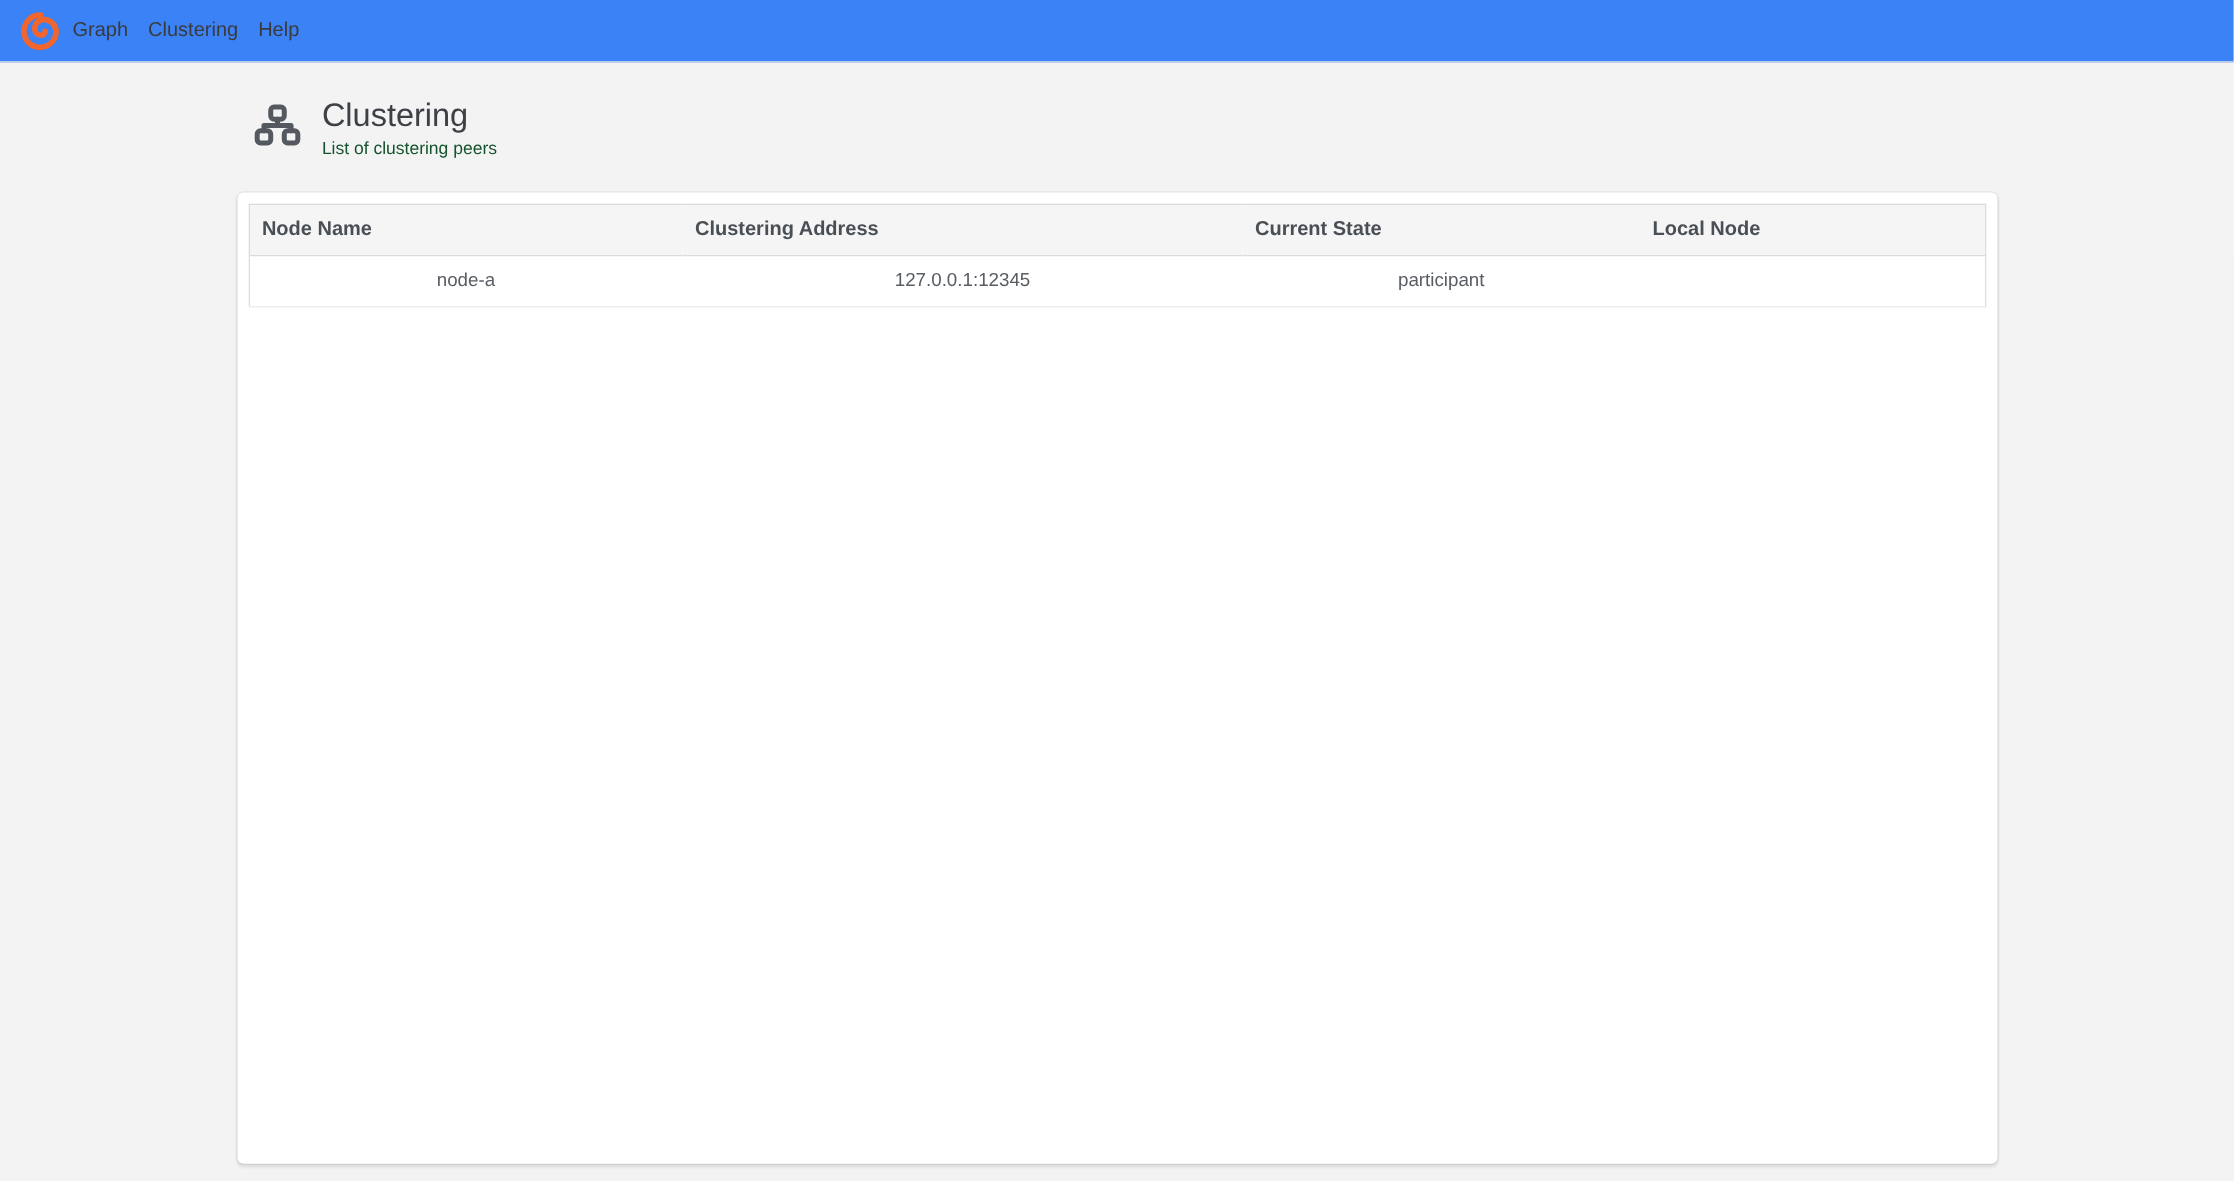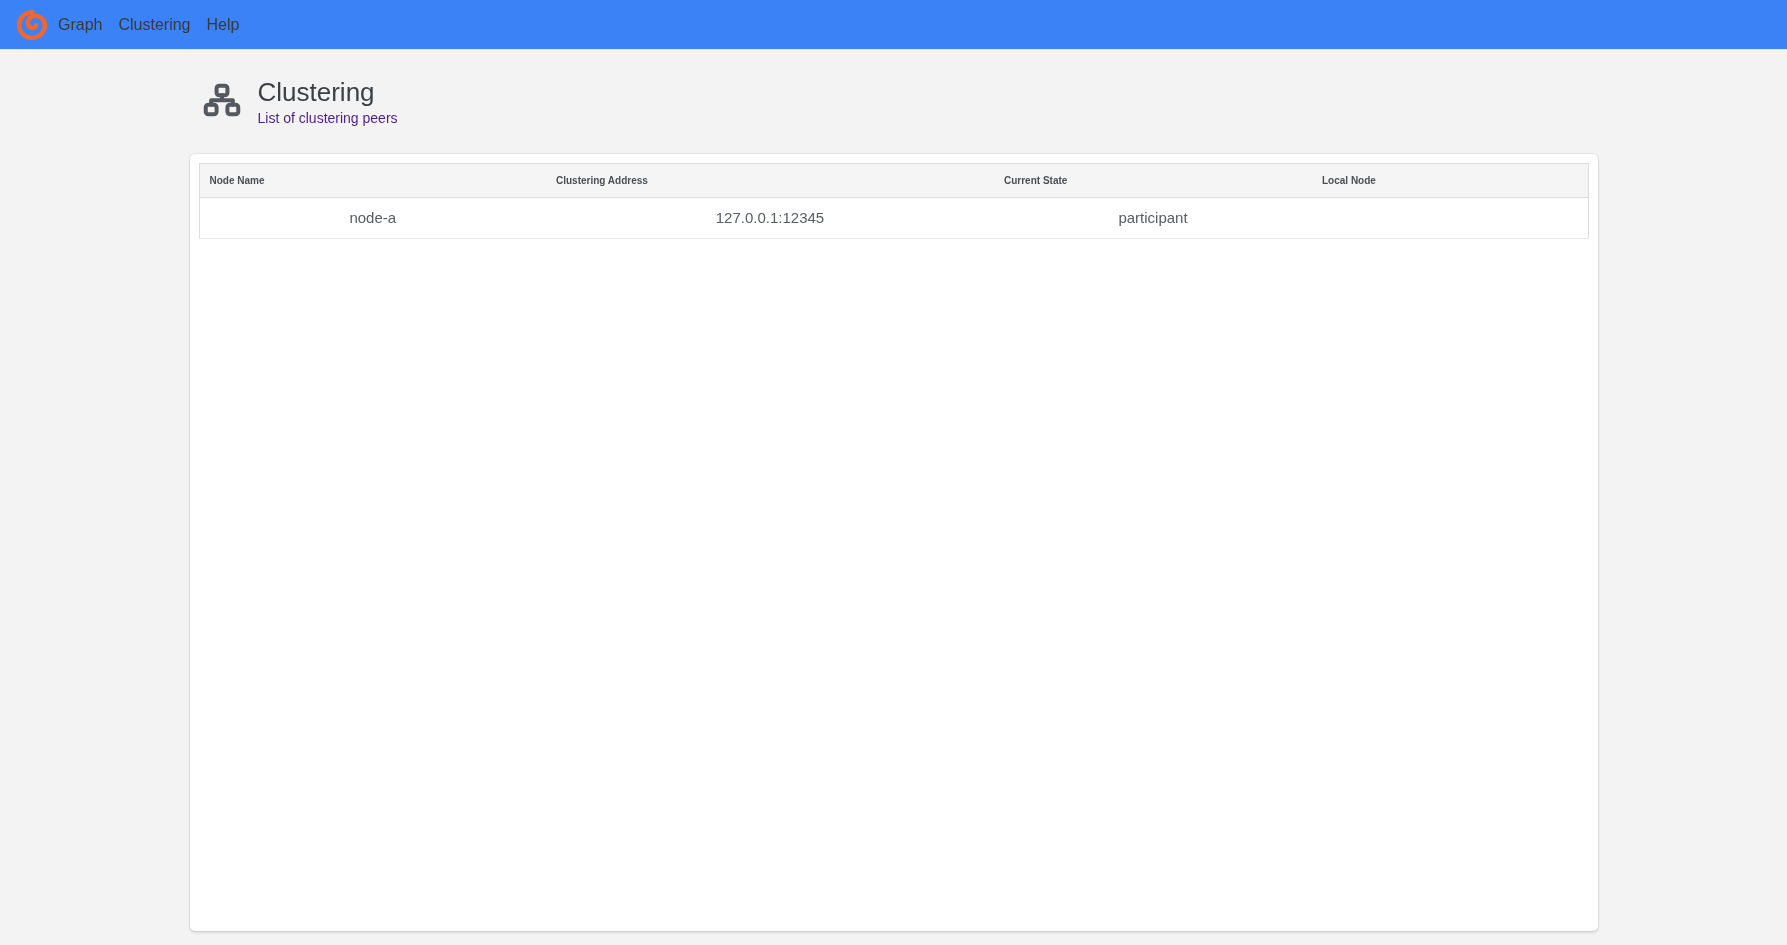--- a/index.html
+++ b/index.html
@@ -63,41 +63,41 @@
   .hdr-text h1 {
     margin: 0;
     font-size: 26px;
     font-weight: 400;
     color: #3d4045;
     line-height: 1.1;
   }
   .hdr-text p {
     margin: 3px 0 0 0;
     font-size: 14px;
-    color: #4c1d95;
+    color: #14532d;
   }
 
   
   .card {
     background: #ffffff;
     border-radius: 5px;
     box-shadow: 0 2px 3px rgba(10,10,10,.1), 0 0 0 1px rgba(10,10,10,.06);
     padding: 9px;
     height: 777px;
   }
   table.peers {
     width: 100%;
     border-collapse: collapse;
     table-layout: fixed;
     border: 1px solid #dcdcdc;
   }
   table.peers th {
     background: #f5f5f5;
     text-align: left;
-    font-size: 10px;
+    font-size: 16px;
     font-weight: 700;
     color: #4a4f55;
     padding: 11px 10px;
     border-bottom: 1px solid #dcdcdc;
   }
   table.peers td {
     font-size: 15px;
     color: #585d64;
     padding: 11px 10px;
     line-height: 18px;

